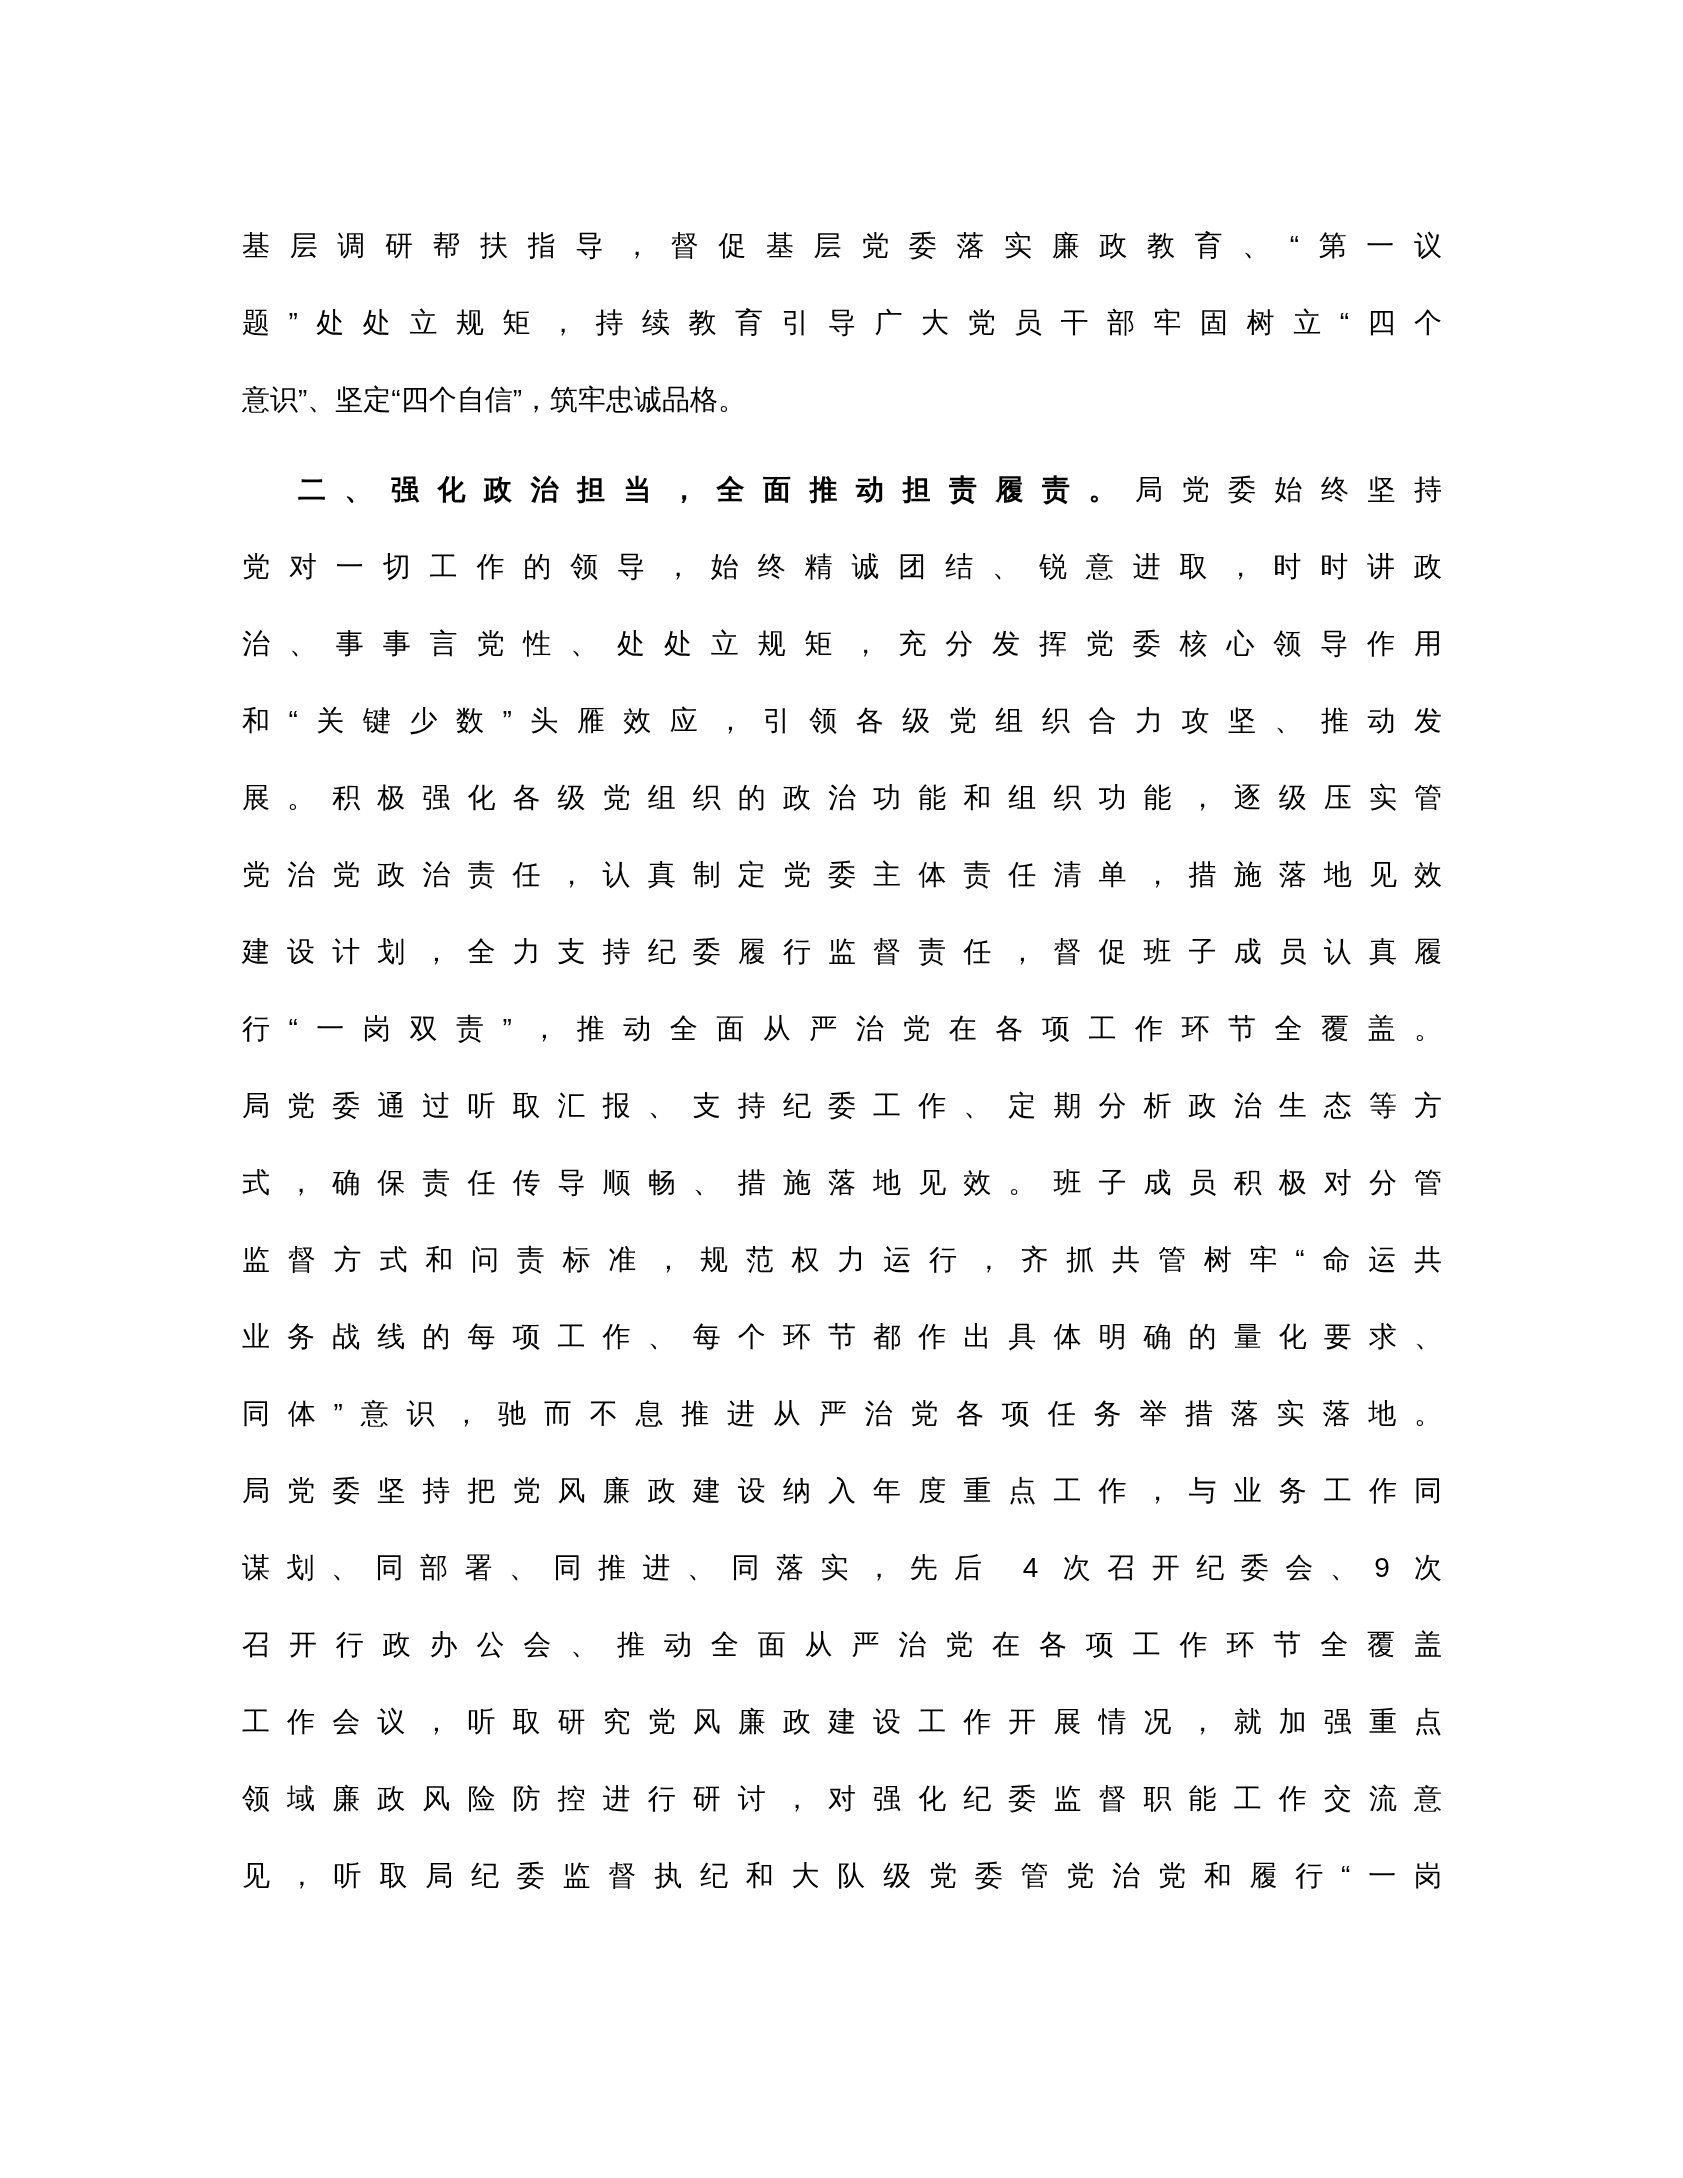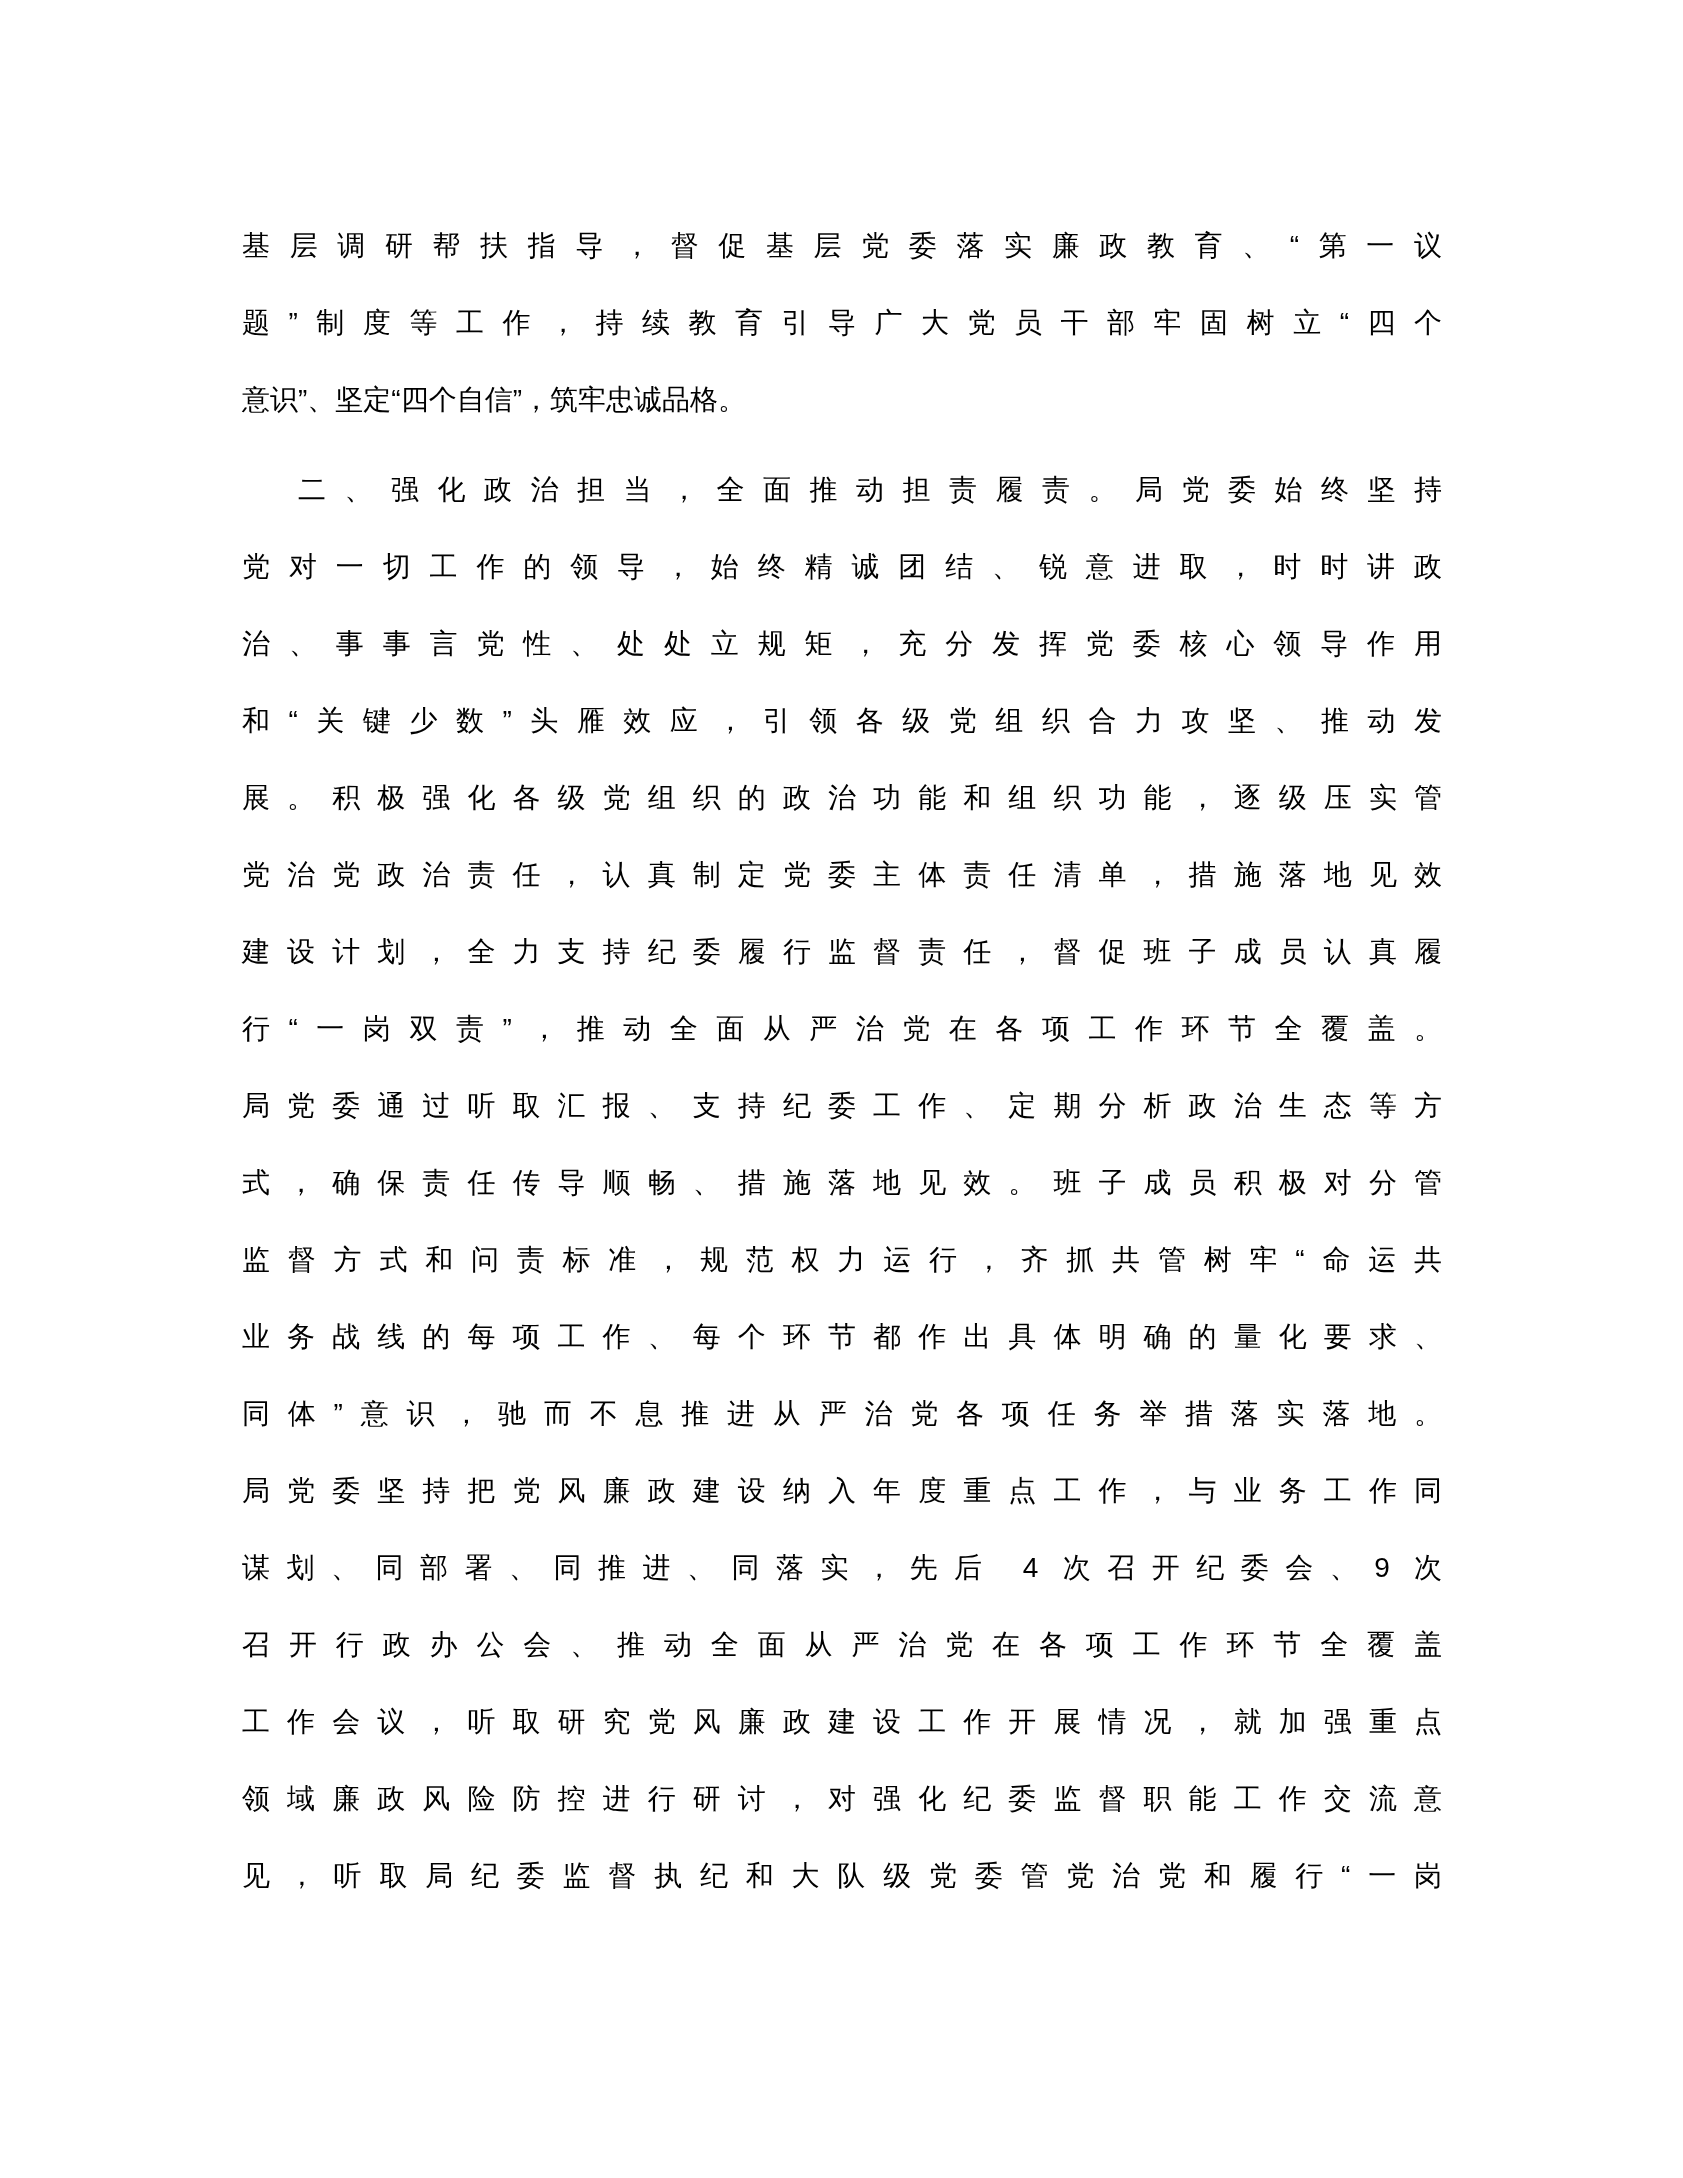--- a/index.html
+++ b/index.html
@@ -30,32 +30,32 @@
     text-align: justify;
     white-space: normal;
   }
   .line.stretch {
     text-align-last: justify;
   }
   .line.indent {
     text-indent: 2em;
   }
   .bold-lead {
-    font-weight: 400;
+    font-weight: 700;
     margin-top: 16px;
   }
 </style>
 </head>
 <body style="background: rgb(255, 255, 255);">
 
 <div>
   <div id="text-block" style="color: rgb(0, 0, 0);">
       <div class="paragraph">
         <div class="line stretch"><span>基层调研帮扶指导，督促基层党委落实廉政教育、“第一议</span></div>
-        <div class="line stretch"><span>题”制度等工作，持续教育引导广大党员干部牢固树立“四个</span></div>
+        <div class="line stretch"><span>题”处处立规矩，持续教育引导广大党员干部牢固树立“四个</span></div>
         <div class="line"><span>意识”、坚定“四个自信”，筑牢忠诚品格。</span></div>
       </div>
       <div class="paragraph">
         <div class="line stretch indent"><span class="bold-lead">二、强化政治担当，全面推动担责履责。</span><span>局党委始终坚持</span></div>
         <div class="line stretch"><span>党对一切工作的领导，始终精诚团结、锐意进取，时时讲政</span></div>
         <div class="line stretch"><span>治、事事言党性、处处立规矩，充分发挥党委核心领导作用</span></div>
         <div class="line stretch"><span>和“关键少数”头雁效应，引领各级党组织合力攻坚、推动发</span></div>
         <div class="line stretch"><span>展。积极强化各级党组织的政治功能和组织功能，逐级压实管</span></div>
         <div class="line stretch"><span>党治党政治责任，认真制定党委主体责任清单，措施落地见效</span></div>
         <div class="line stretch"><span>建设计划，全力支持纪委履行监督责任，督促班子成员认真履</span></div>

